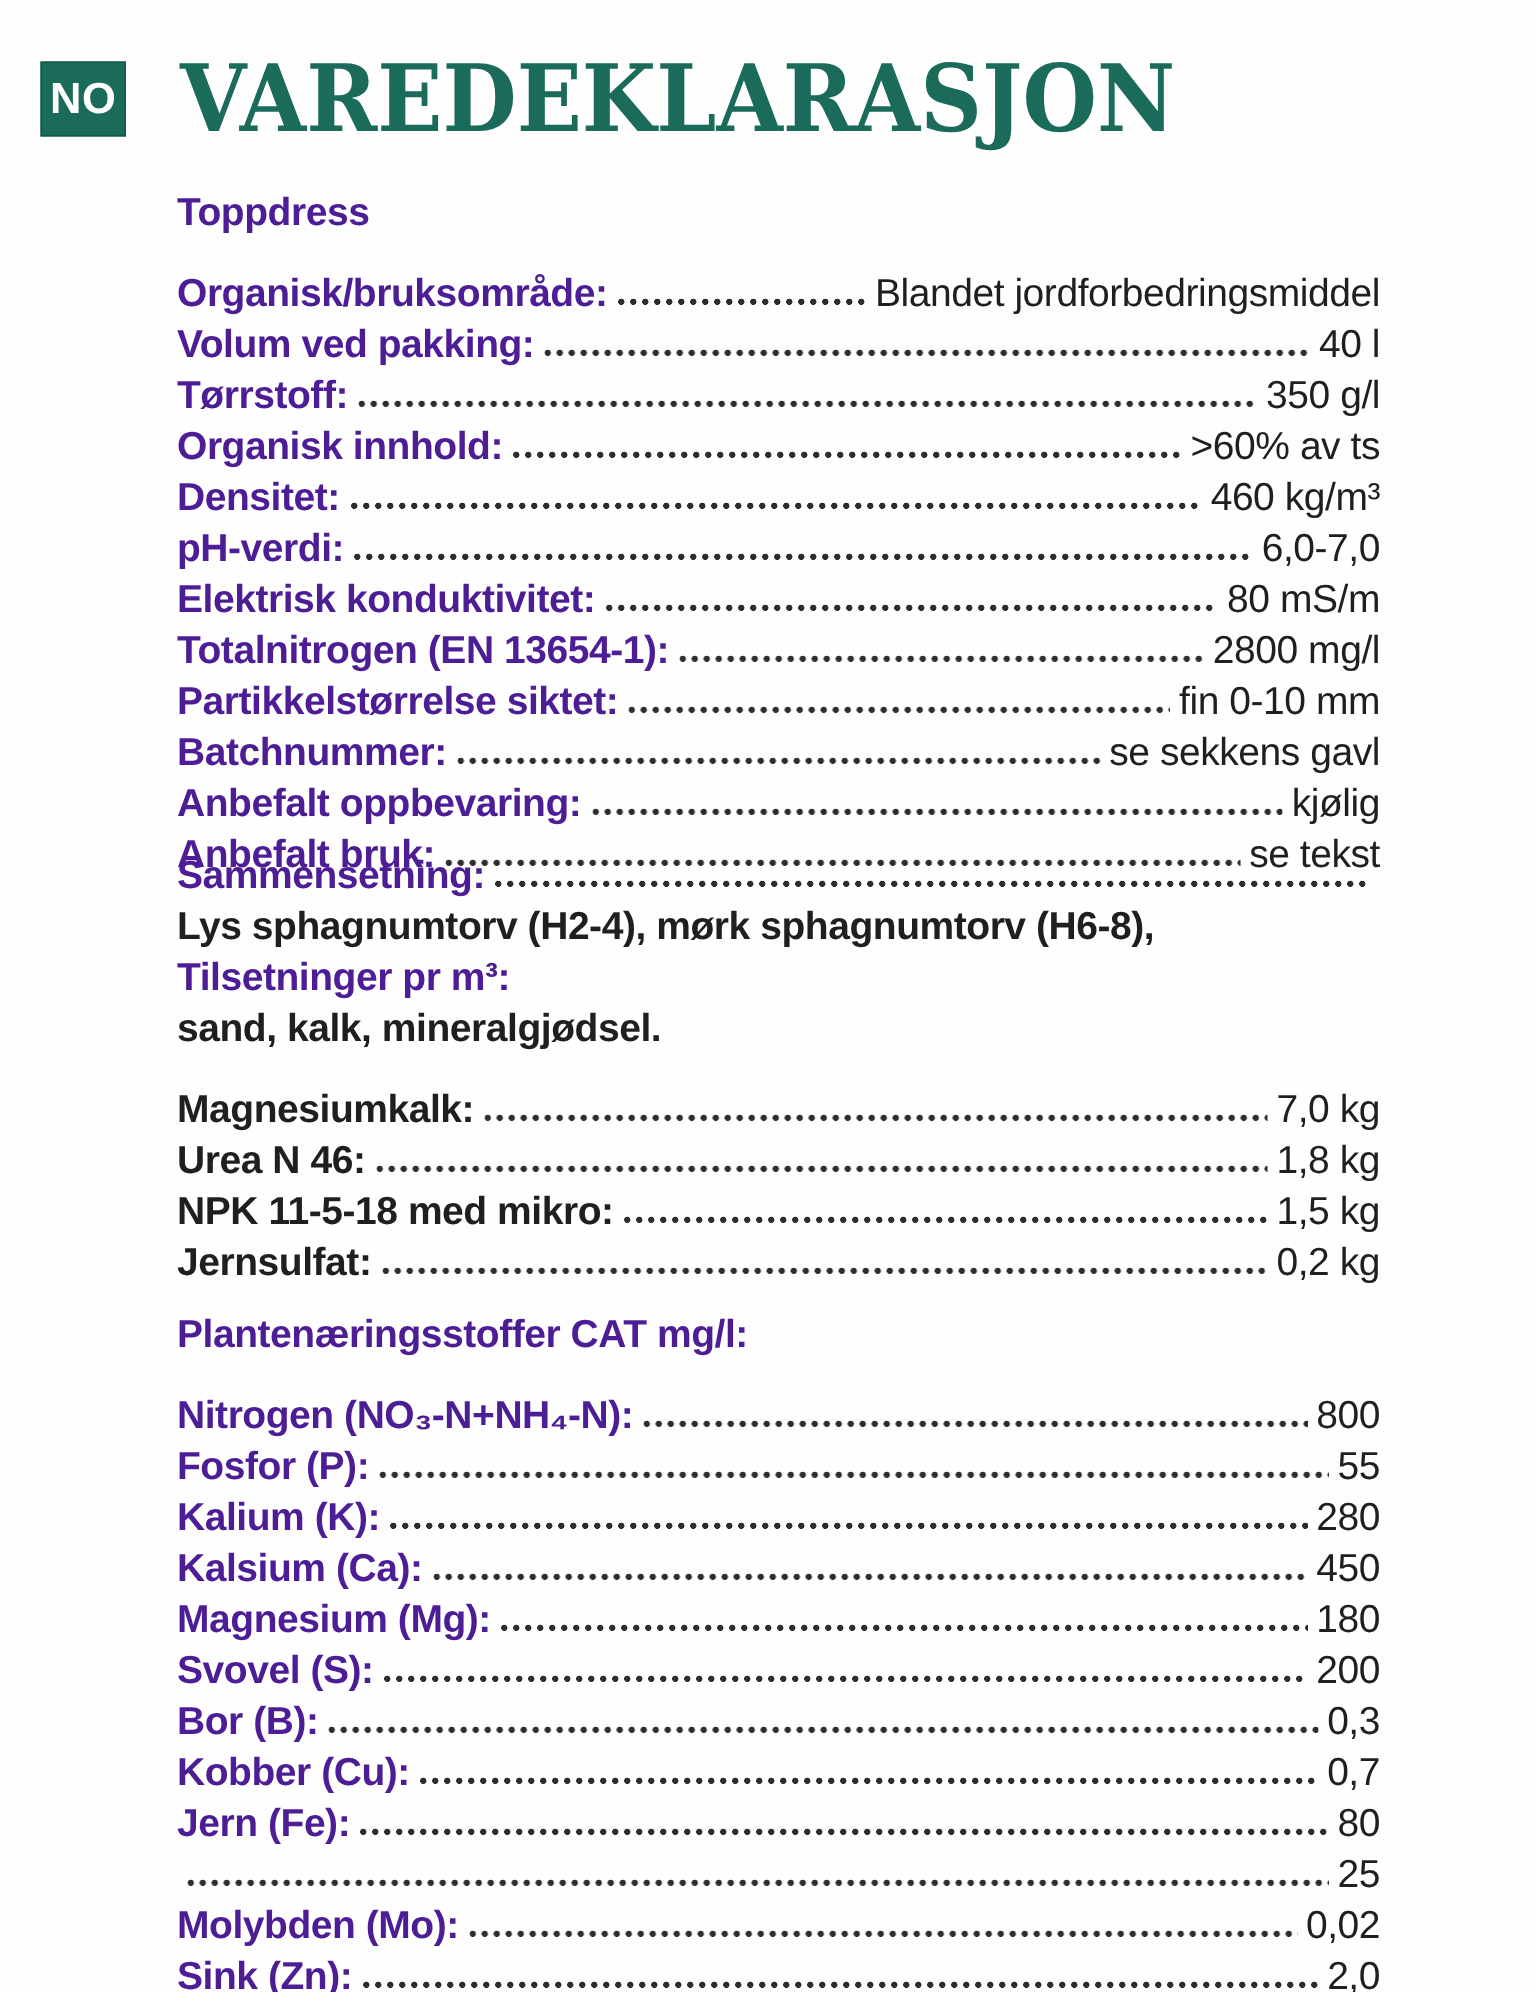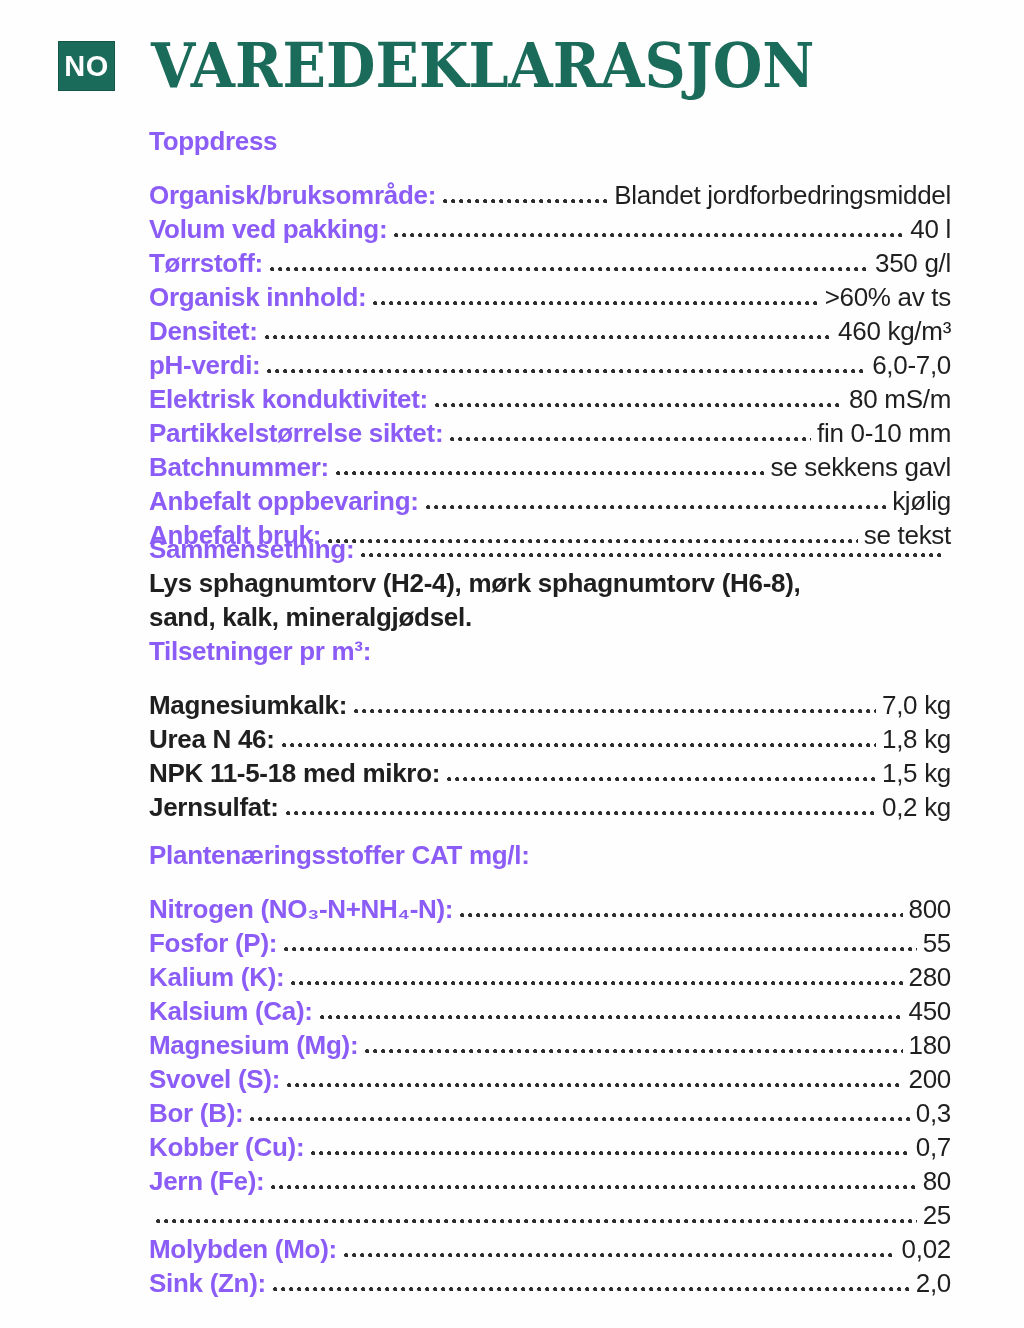--- a/index.html
+++ b/index.html
@@ -5,21 +5,21 @@
   :root { --accent:#1b6b5a; --ink:#1f1f1f; }
   * { box-sizing: border-box; margin: 0; padding: 0; }
   html, body { background:#ffffff; }
   body {
     width: 1024px; height: 1328px;
     font-family: "Liberation Sans", "DejaVu Sans", sans-serif;
     color: var(--ink);
     overflow: hidden;
     position: relative;
   }
-  .page { width: 1024px; height: 1328px; background:#fefefe;padding-left:31px; }
+  .page { width: 1024px; height: 1328px; background:#fefefe; }
 
   
   .header {
     display: flex;
     align-items: center;
     padding: 32px 0 0 27px;
     height: 100px;
   }
   .lang-badge {
     width: 57px; height: 50px;
@@ -52,21 +52,21 @@
   .row {
     display: flex;
     align-items: baseline;
     font-size: 26px;
     line-height: 34px;
     height: 34px;
     letter-spacing: -0.3px;
     color: var(--ink);
   }
   .row .label { white-space: pre; font-weight: 700; }
-  .row.bold .label { font-weight: 700; color:#8b5cf6;text-align:center; }
+  .row.bold .label { font-weight: 700; color:#4c1d95;text-align:center; }
   .row .leader {
     flex: 1 1 auto;
     align-self: baseline;
     height: 6px;
     min-width: 12px;
     margin: 0 6px 0 7px;
     background-image: radial-gradient(circle at 2.2px 3.2px, #2d2d2d 1.9px, transparent 2.3px);
     background-size: 8px 6px;
     background-repeat: repeat-x;
     background-position: left bottom;
@@ -121,20 +121,25 @@
         <span class="label">pH-verdi:</span>
         <span class="leader"></span>
         <span class="value">6,0-7,0</span>
       </div>
       <div class="row bold">
         <span class="label">Elektrisk konduktivitet:</span>
         <span class="leader"></span>
         <span class="value">80 mS/m</span>
       </div>
       <div class="row bold">
+        <span class="label">Totalnitrogen (EN 13654-1):</span>
+        <span class="leader"></span>
+        <span class="value">2800 mg/l</span>
+      </div>
+      <div class="row bold">
         <span class="label">Partikkelstørrelse siktet:</span>
         <span class="leader"></span>
         <span class="value">fin 0-10 mm</span>
       </div>
       <div class="row bold">
         <span class="label">Batchnummer:</span>
         <span class="leader"></span>
         <span class="value">se sekkens gavl</span>
       </div>
       <div class="row bold">
@@ -150,27 +155,27 @@
       <div class="row bold">
         <span class="label">Sammensetning:</span>
         <span class="leader"></span>
         <span class="value"></span>
       </div>
       <div class="row no-leader">
         <span class="label">Lys sphagnumtorv (H2-4), mørk sphagnumtorv (H6-8),</span>
 
         <span class="value"></span>
       </div>
+      <div class="row bold no-leader">
+        <span class="label">Tilsetninger pr m³:</span>
+
+        <span class="value"></span>
+      </div>
       <div class="row no-leader">
         <span class="label">sand, kalk, mineralgjødsel.</span>
-
-        <span class="value"></span>
-      </div>
-      <div class="row bold no-leader">
-        <span class="label">Tilsetninger pr m³:</span>
 
         <span class="value"></span>
       </div>
       <div class="row">
         <span class="label">Magnesiumkalk:</span>
         <span class="leader"></span>
         <span class="value">7,0 kg</span>
       </div>
       <div class="row">
         <span class="label">Urea N 46:</span>

